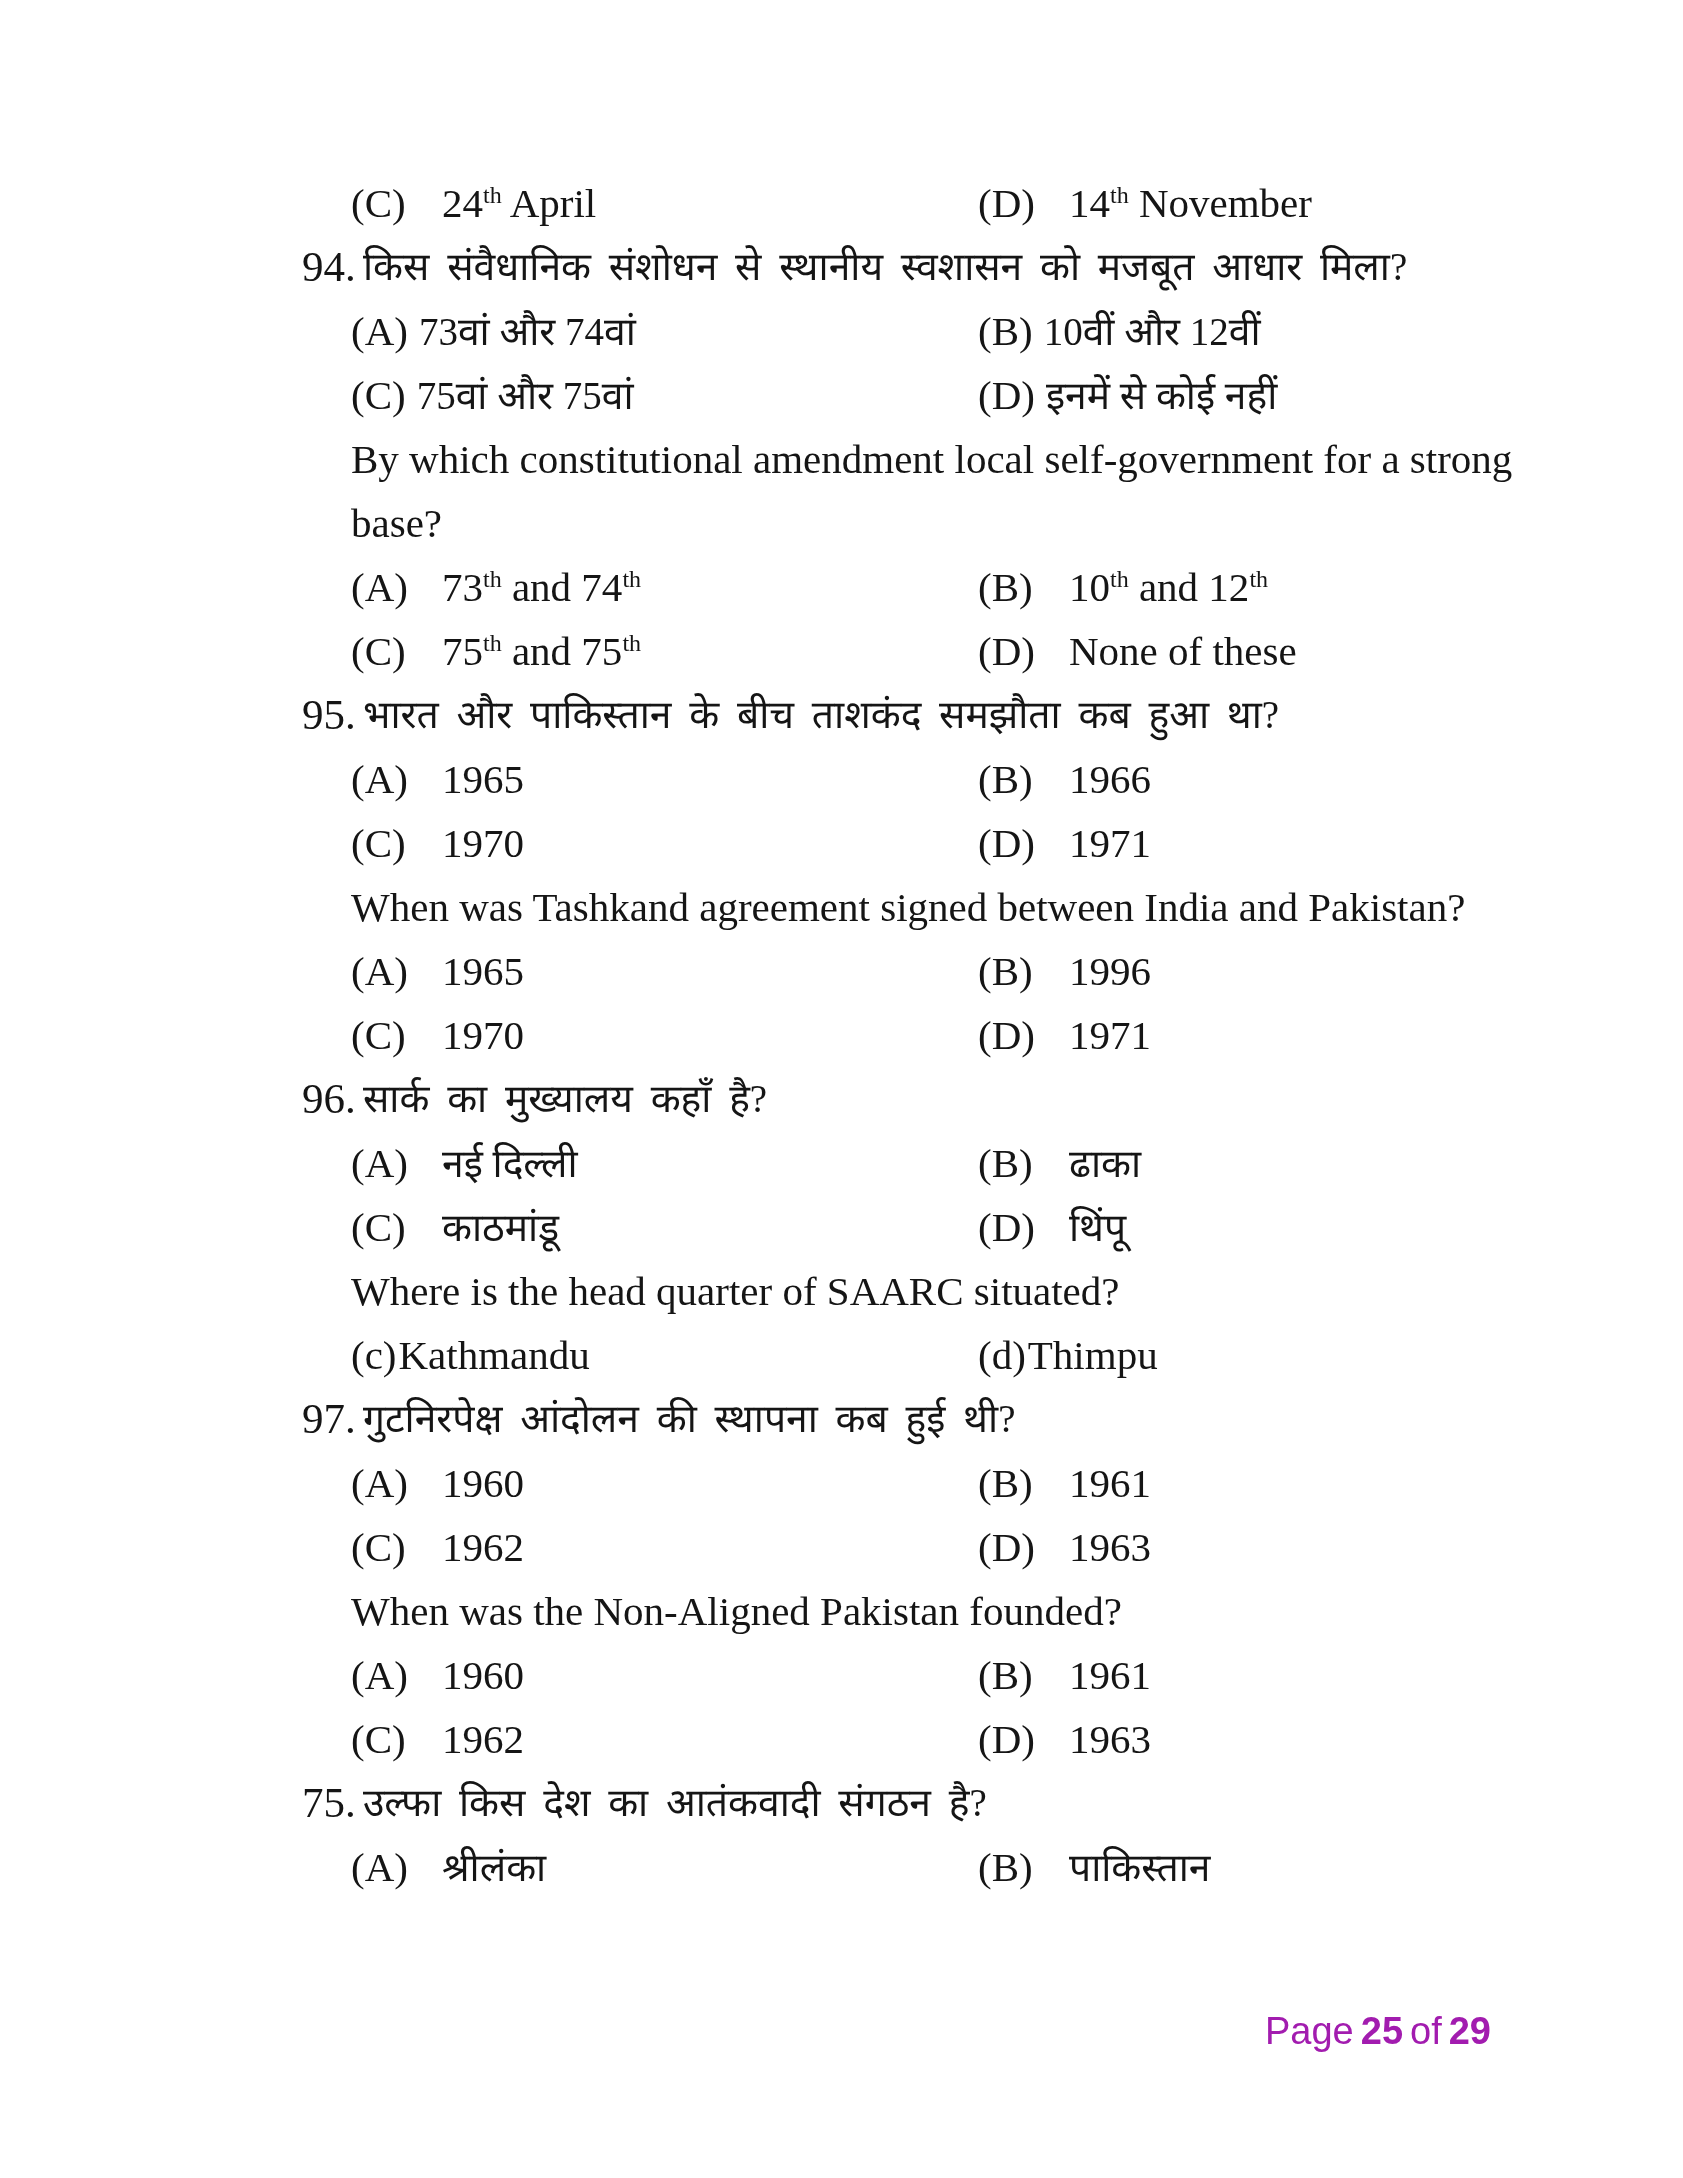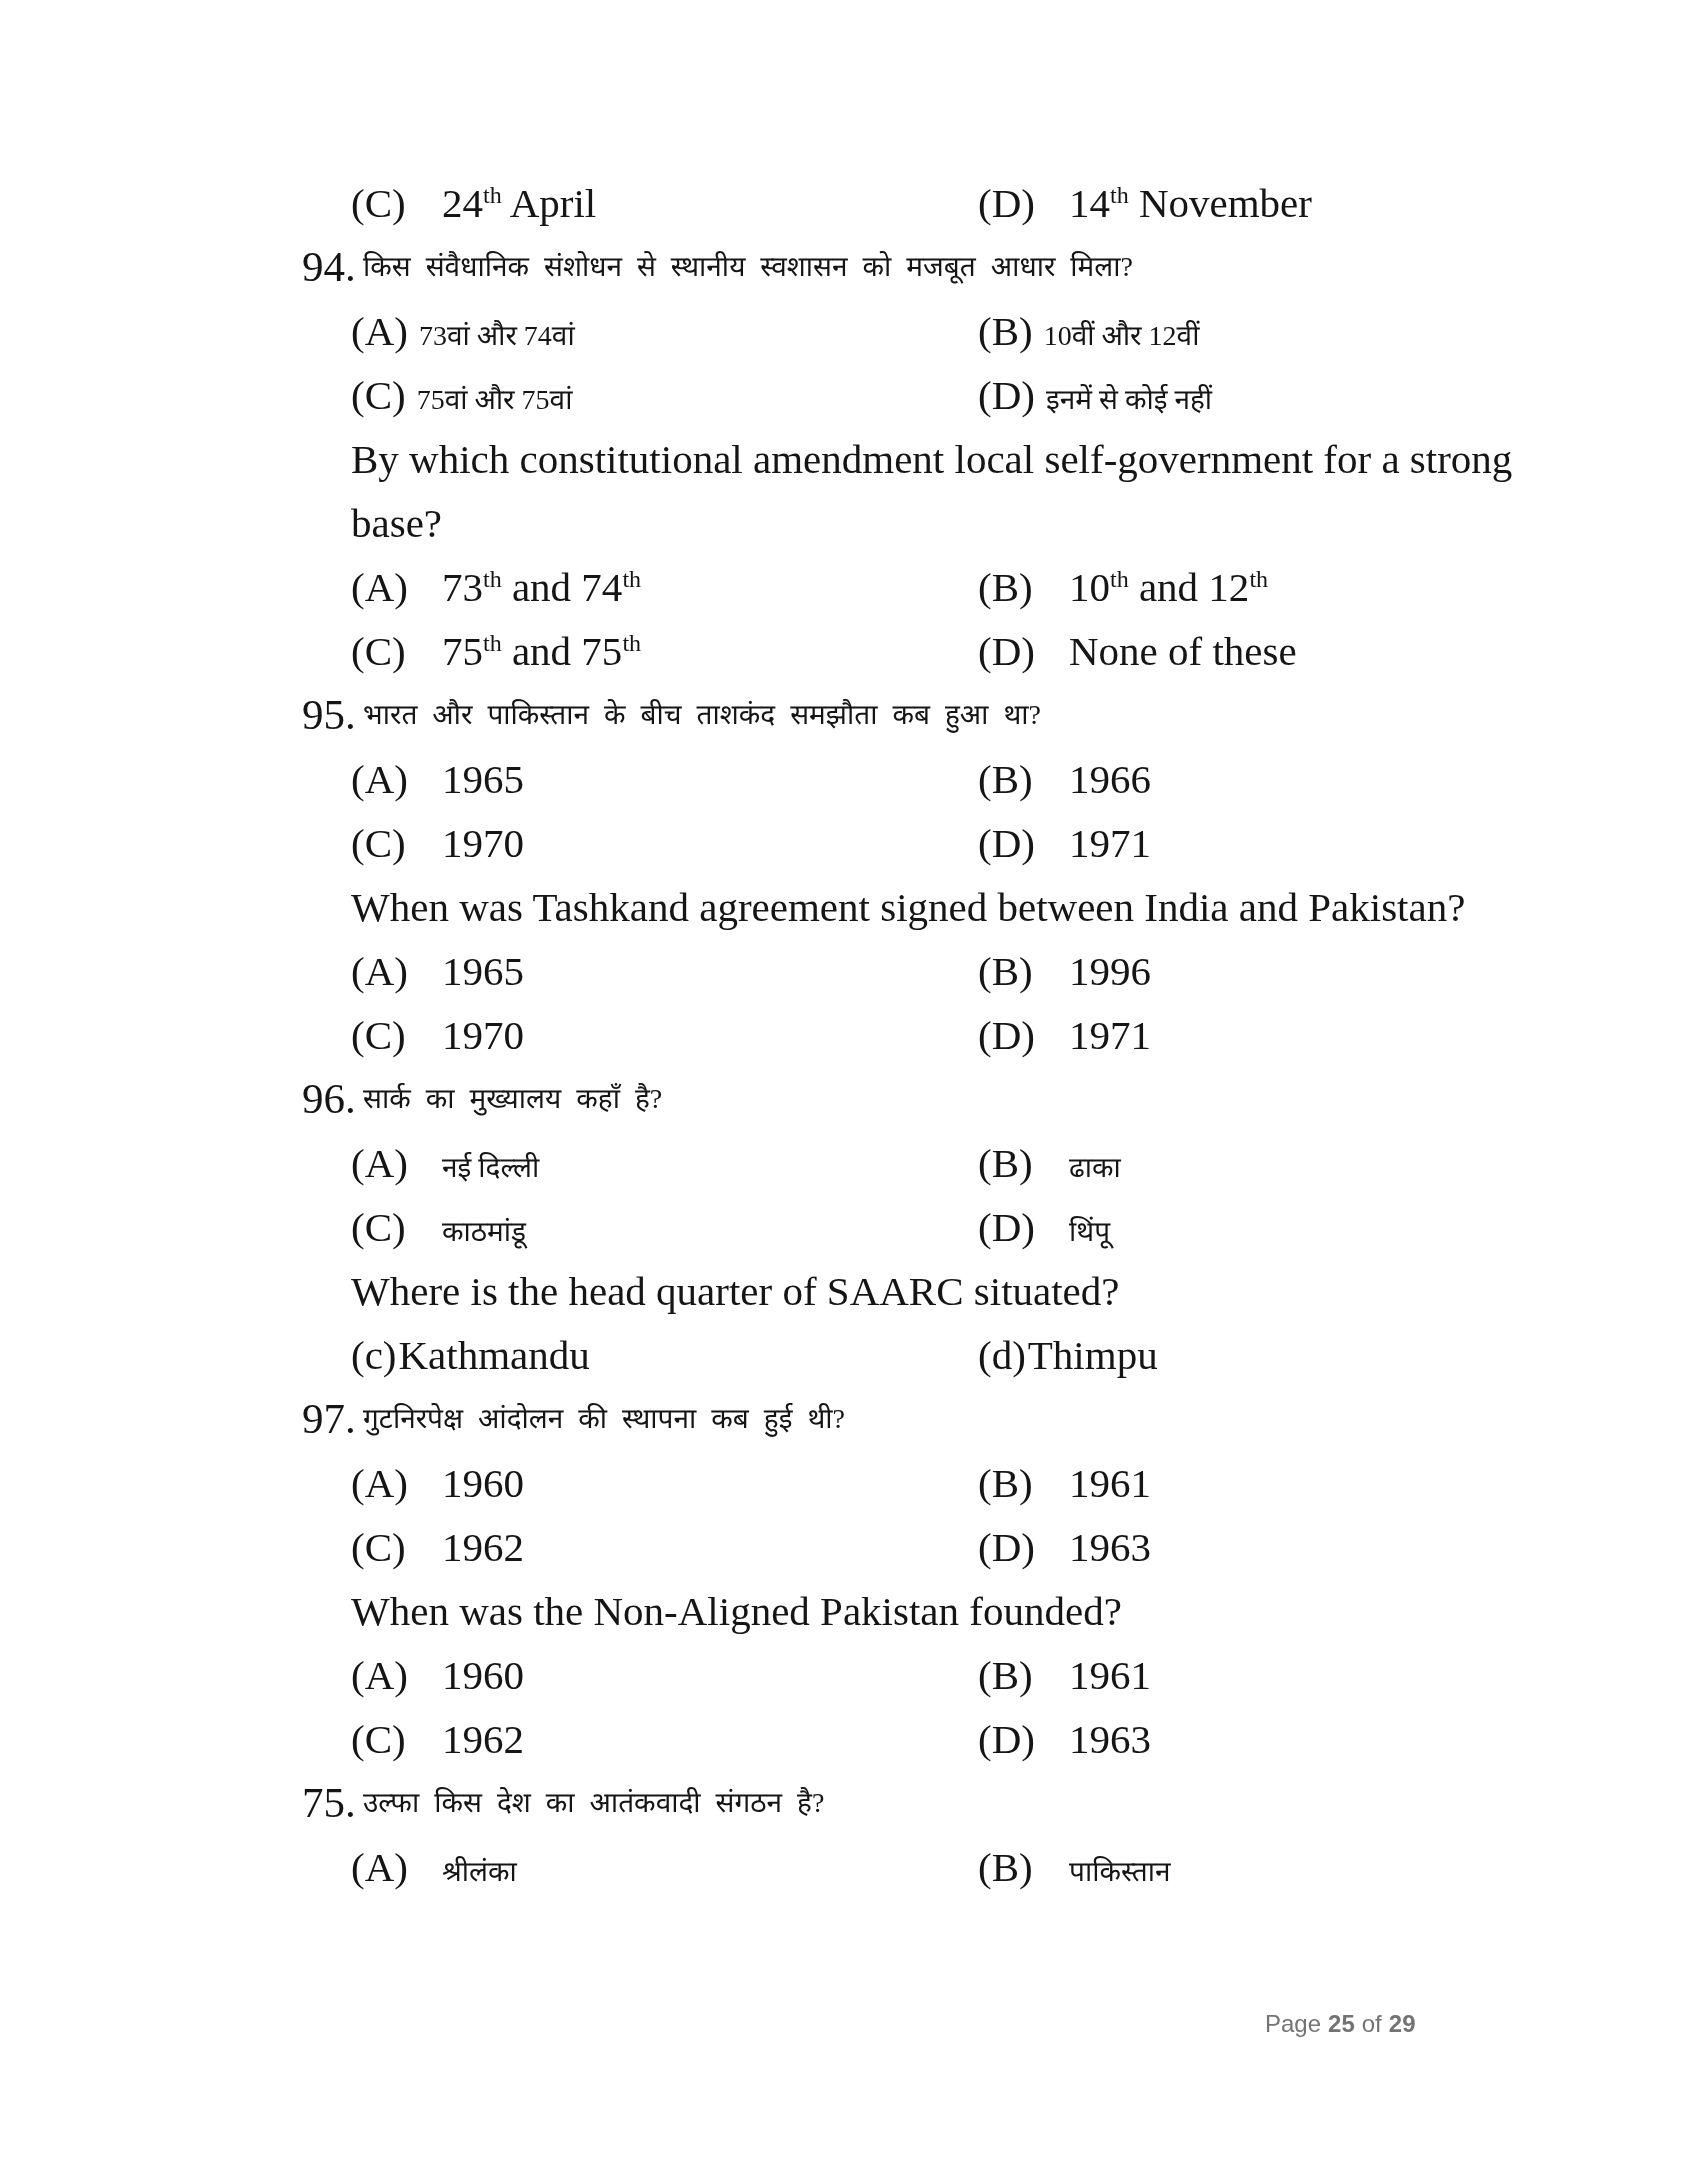--- a/index.html
+++ b/index.html
@@ -20,42 +20,42 @@
   }
   .line {
     position: relative;
     height: 64px;
   }
   .line > span, .opt {
     line-height: 64px;
     white-space: nowrap;
   }
   .en { font-family: "Liberation Serif", serif; font-size: 41px; }
-  .hi { font-family: "Liberation Serif", "DejaVu Sans", sans-serif; font-size: 28px; }
+  .hi { font-family: "Liberation Serif", "DejaVu Sans", sans-serif; font-size: 39px; }
   .qnum {
     position: absolute; left: 302px; top: 0;
     font-family: "Liberation Serif", serif; font-size: 43px;
   }
   .qtext { position: absolute; left: 363px; top: 0; word-spacing: 8px; }
   .cont  { position: absolute; left: 351px; top: 0; }
   .opt { position: absolute; top: 0; }
   .opt.left  { left: 351px; }
   .opt.right { left: 978px; }
   .lbl { font-family: "Liberation Serif", serif; font-size: 41px; }
   .wide  .lbl { display: inline-block; min-width: 91px; }
   .tight .lbl { margin-right: 11px; }
   .nogap .lbl { margin-right: 2px; }
   .sup { font-size: 24px; position: relative; top: -14px; }
   .footer {
     position: absolute;
     left: 1265px;
     top: 2010px;
     font-family: "Liberation Sans", sans-serif;
-    font-size: 24px;
-    color: #737373;
+    font-size: 38px;
+    color: #a21caf;
     white-space: nowrap;
   }
   .footer span { margin-right: 7px; }
   .footer span:last-child { margin-right: 0; }
   .footer .b { font-weight: 700; }
 </style>
 </head>
 <body>
 
 <div class="page">

